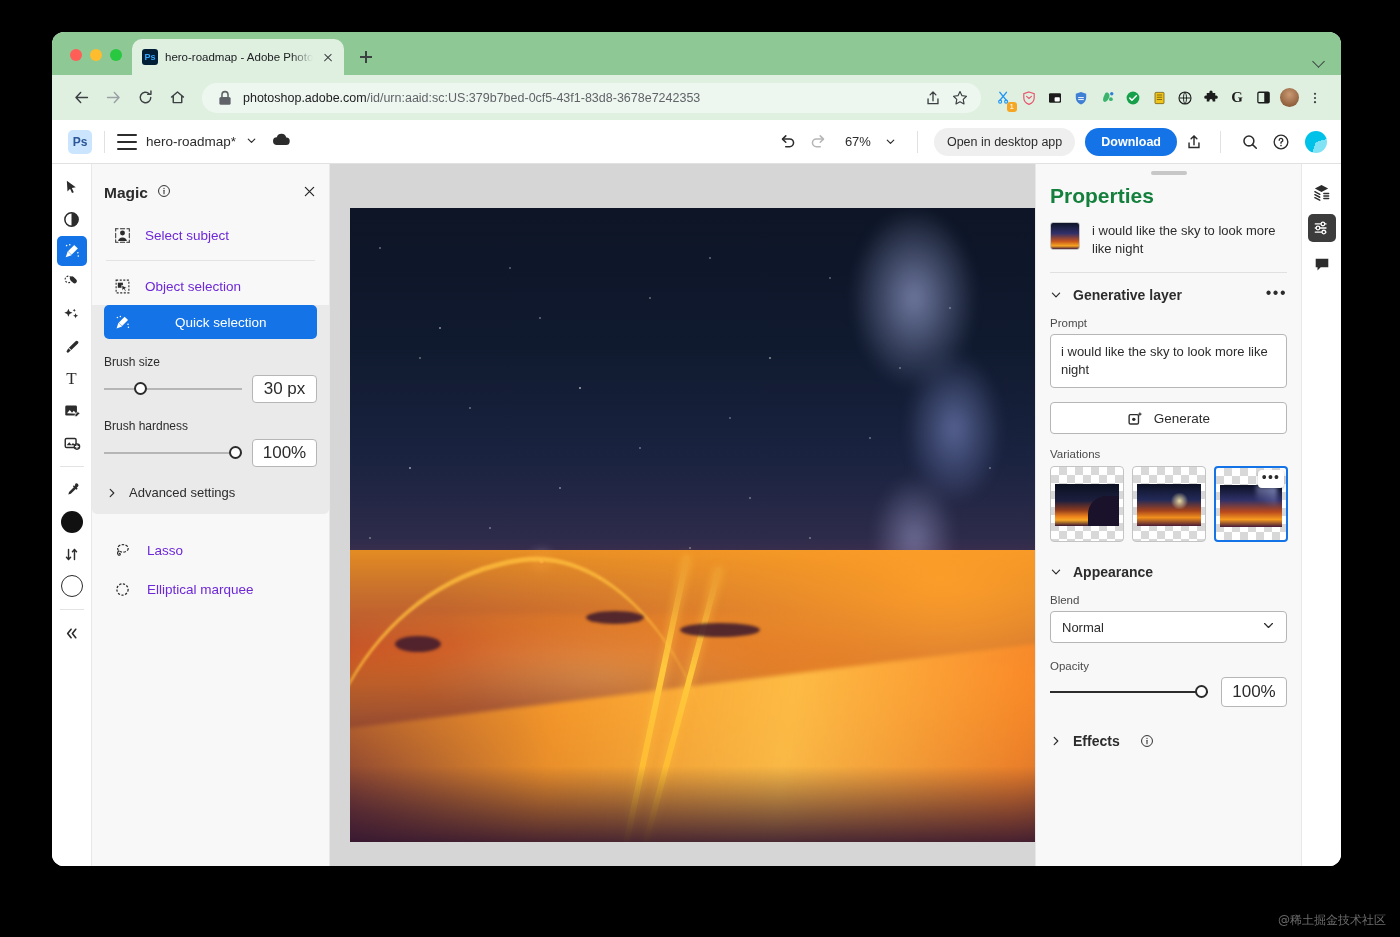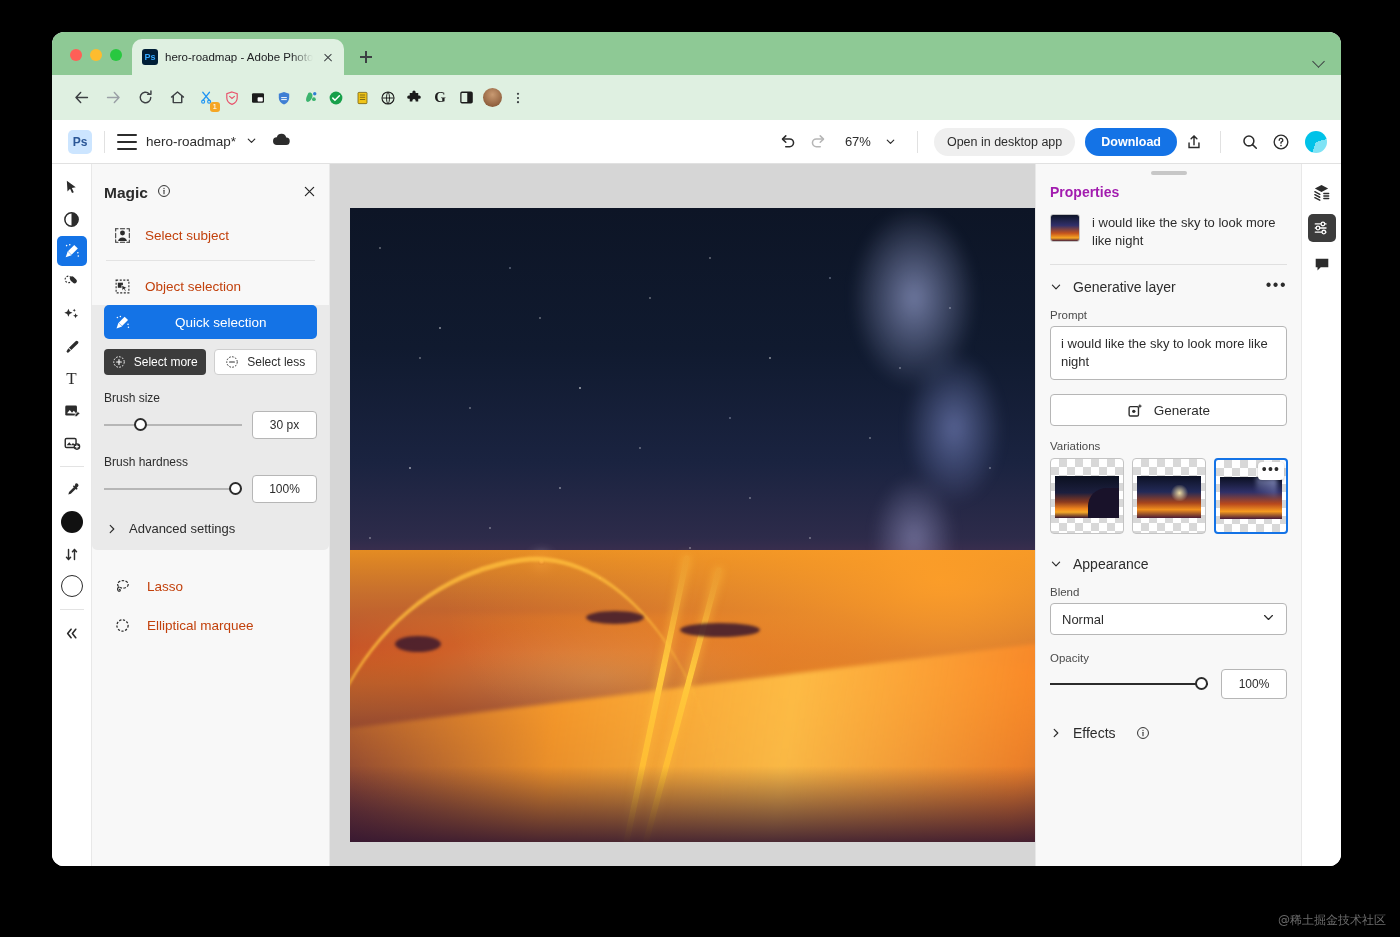--- a/index.html
+++ b/index.html
@@ -232,21 +232,21 @@
   #sp-title { font-size:15.5px; font-weight:bold; color:#2c2c2c; }
   #sp-info { margin-left:9px; }
   #sp-close { position:absolute; right:12px; top:20px; cursor:pointer; }
 
   .sp-row {
     display:flex; align-items:center;
     height: 34px; border-radius:5px;
     padding: 0 10px; gap: 14px;
     cursor:pointer; margin-bottom:2px;
   }
-  .sp-row .sp-label { font-size:13.5px; color:#c2410c; }
+  .sp-row .sp-label { font-size:13.5px; color:#6d28d9; }
   .sp-row.selected { background:#1473e6;gap:44px; }
   .sp-row.selected .sp-label { color:#fff; }
   .sp-divider { height:1px; background:#e3e3e3; margin: 8px 2px; }
 
   #sp-quick-group { background:#eaeaea; border-radius:0 0 5px 5px; margin:0 -12px; padding: 0 12px 14px; }
   #sp-quick-group .sp-row.selected { margin: 0 0 0 0; }
 
   #selmode-row { display:flex; gap:8px; margin-top:10px; }
   .selmode {
     flex:1 1 0; height:26px; border-radius:4px;
@@ -263,21 +263,21 @@
     cursor:pointer;
   }
   .slider-knob {
     position:absolute; top:-6px; width:13px; height:13px;
     border-radius:50%; background:#fff; border:2px solid #2c2c2c;
     cursor:pointer;
   }
   .num-field {
     width:65px; height:28px; background:#fff;
     border:1px solid #b6b6b6; border-radius:4px;
-    font-size:12px; color:#2c2c2c;
+    font-size:17px; color:#2c2c2c;
     display:flex;align-items:center;justify-content:center;
     cursor:text; flex:0 0 auto;
   }
   #advanced-row { display:flex; align-items:center; gap:11px; margin-top:18px; padding-left:2px; cursor:pointer; }
   #advanced-row .sp-label { font-size:13px; color:#2c2c2c;text-align:center; }
 
   #sp-tools { margin-top: 18px; }
   #sp-tools .sp-row { height:37px; gap:16px; }
 
   
@@ -415,37 +415,37 @@
     width: 266px; background:#f8f8f8;
     border-left:1px solid #e8e8e8;
     flex:0 0 auto; position:relative;
     padding: 0 14px;
   }
   #props-grip {
     position:absolute; left:50%; transform:translateX(-50%);
     top:7px; width:36px; height:4px; border-radius:2px; background:#c7c7c7;
     cursor:grab;
   }
-  #props-title { font-size:14px; font-weight:bold; color:#a21caf; margin-top:20px; }
+  #props-title { font-size:21px; font-weight:bold; color:#15803d; margin-top:20px; }
 
   #layer-row { display:flex; align-items:flex-start; gap:12px; margin-top:14px; }
   .layer-thumb {
     width:30px;height:28px;flex:0 0 auto;
     border:1px solid #c4c4c4;border-radius:3px;overflow:hidden;
     position:relative;
   }
   #layer-name { font-size:13px; color:#2c2c2c; line-height:1.38; }
 
   .props-divider { height:1px; background:#e0e0e0; margin:14px 0 0; }
 
   .section-head {
     display:flex; align-items:center; gap:11px;
     margin-top:14px; cursor:pointer;
   }
-  .section-head .st { font-size:14px; font-weight:normal; color:#2c2c2c; }
+  .section-head .st { font-size:14px; font-weight:bold; color:#2c2c2c; }
   .section-head .dots {
     margin-left:auto; font-size:16px; color:#2c2c2c;
     letter-spacing:1.5px; line-height:6px; cursor:pointer; padding-bottom:4px;
   }
   .field-label { font-size:11.5px; color:#4b4b4b; margin:14px 0 5px; }
   #prompt-box {
     border:1px solid #b6b6b6; border-radius:4px;
     background:#fff; min-height:52px;
     padding:8px 10px; font-size:13px; color:#2c2c2c;
     line-height:1.4; cursor:text;
@@ -546,20 +546,34 @@
           <path d="M16.2 10a6.2 6.2 0 1 1-1.9-4.5" stroke="#3c4043" stroke-width="1.7" fill="none" stroke-linecap="round"></path>
           <path d="M16.4 2.4v3.9h-3.9" stroke="#3c4043" stroke-width="1.7" fill="none" stroke-linecap="round" stroke-linejoin="round"></path>
         </svg>
     </div>
     <div class="nav-btn">
       <svg width="17" height="17" viewBox="0 0 20 20">
           <path d="M3 9.5L10 3.5l7 6M5 8.6V16h10V8.6" stroke="#3c4043" stroke-width="1.7" fill="none" stroke-linecap="round" stroke-linejoin="round"></path>
         </svg>
     </div>
 
+    <div id="url-pill">
+      <svg class="url-action" width="13" height="13" viewBox="0 0 16 16">
+        <rect x="3" y="7" width="10" height="7" rx="1.4" fill="#5f6368"></rect>
+        <path d="M5.3 7V5a2.7 2.7 0 0 1 5.4 0v2" stroke="#5f6368" stroke-width="1.4" fill="none"></path>
+      </svg>
+      <div id="url-text"><span class="host">photoshop.adobe.com</span><span class="path">/id/urn:aaid:sc:US:379b7bed-0cf5-43f1-83d8-3678e7242353</span></div>
+      <svg class="url-action" width="16" height="16" viewBox="0 0 20 20">
+        <path d="M10 13V3.5M6.8 6.5L10 3.2l3.2 3.3" stroke="#3c4043" stroke-width="1.5" fill="none" stroke-linecap="round" stroke-linejoin="round"></path>
+        <path d="M4.5 11v5.2h11V11" stroke="#3c4043" stroke-width="1.5" fill="none" stroke-linecap="round"></path>
+      </svg>
+      <svg class="url-action" width="16" height="16" viewBox="0 0 20 20">
+        <path d="M10 2.8l2.2 4.6 5 .7-3.6 3.5.85 5-4.45-2.4-4.45 2.4.85-5L2.8 8.1l5-.7z" stroke="#3c4043" stroke-width="1.3" fill="none" stroke-linejoin="round"></path>
+      </svg>
+    </div>
 
     <div id="ext-icons">
       <div class="ext">
         <svg width="15" height="15" viewBox="0 0 20 20">
             <path d="M5 3l9 11M14 3L5 14" stroke="#2196f3" stroke-width="1.6" fill="none" stroke-linecap="round"></path>
             <circle cx="5.5" cy="15.5" r="2" fill="none" stroke="#2196f3" stroke-width="1.5"></circle>
             <circle cx="13.5" cy="15.5" r="2" fill="none" stroke="#2196f3" stroke-width="1.5"></circle>
           </svg>
         <span style="position:absolute;right:-2px;bottom:-2px;background:#f5a623;color:#fff;font-size:8px;border-radius:3px;padding:0 3px;line-height:10px;">1</span>
       </div>
@@ -831,36 +845,20 @@
               <path d="M12.5 3.2l4 4-7 7-4-4z" fill="#fff"></path>
               <path d="M5.2 10.4L3 17l6.5-2.4" fill="#fff"></path>
               <circle cx="4" cy="4" r=".9" fill="#fff"></circle>
                 <circle cx="7.5" cy="3" r=".9" fill="#fff"></circle>
               <circle cx="16.5" cy="12" r=".9" fill="#fff"></circle>
                 <circle cx="17" cy="15.5" r=".9" fill="#fff"></circle>
             </svg>
             <span class="sp-label">Quick selection</span>
           </div>
 
-          <div id="selmode-row">
-            <div class="selmode on">
-              <svg width="14" height="14" viewBox="0 0 20 20">
-                <circle cx="10" cy="10" r="7.5" fill="none" stroke="#fff" stroke-width="1.3" stroke-dasharray="2.5 1.8"></circle>
-                <path d="M6.6 10h6.8M10 6.6v6.8" stroke="#fff" stroke-width="1.6" stroke-linecap="round"></path>
-              </svg>
-              <span>Select more</span>
-            </div>
-            <div class="selmode off">
-              <svg width="14" height="14" viewBox="0 0 20 20">
-                <circle cx="10" cy="10" r="7.5" fill="none" stroke="#2c2c2c" stroke-width="1.3" stroke-dasharray="2.5 1.8"></circle>
-                <path d="M6.6 10h6.8" stroke="#2c2c2c" stroke-width="1.6" stroke-linecap="round"></path>
-              </svg>
-              <span>Select less</span>
-            </div>
-          </div>
 
           <div class="slider-label">Brush size</div>
           <div class="slider-row">
             <div class="slider-track">
               <div class="slider-knob" style="left:22%"></div>
             </div>
             <div class="num-field">30 px</div>
           </div>
 
           <div class="slider-label">Brush hardness</div>

